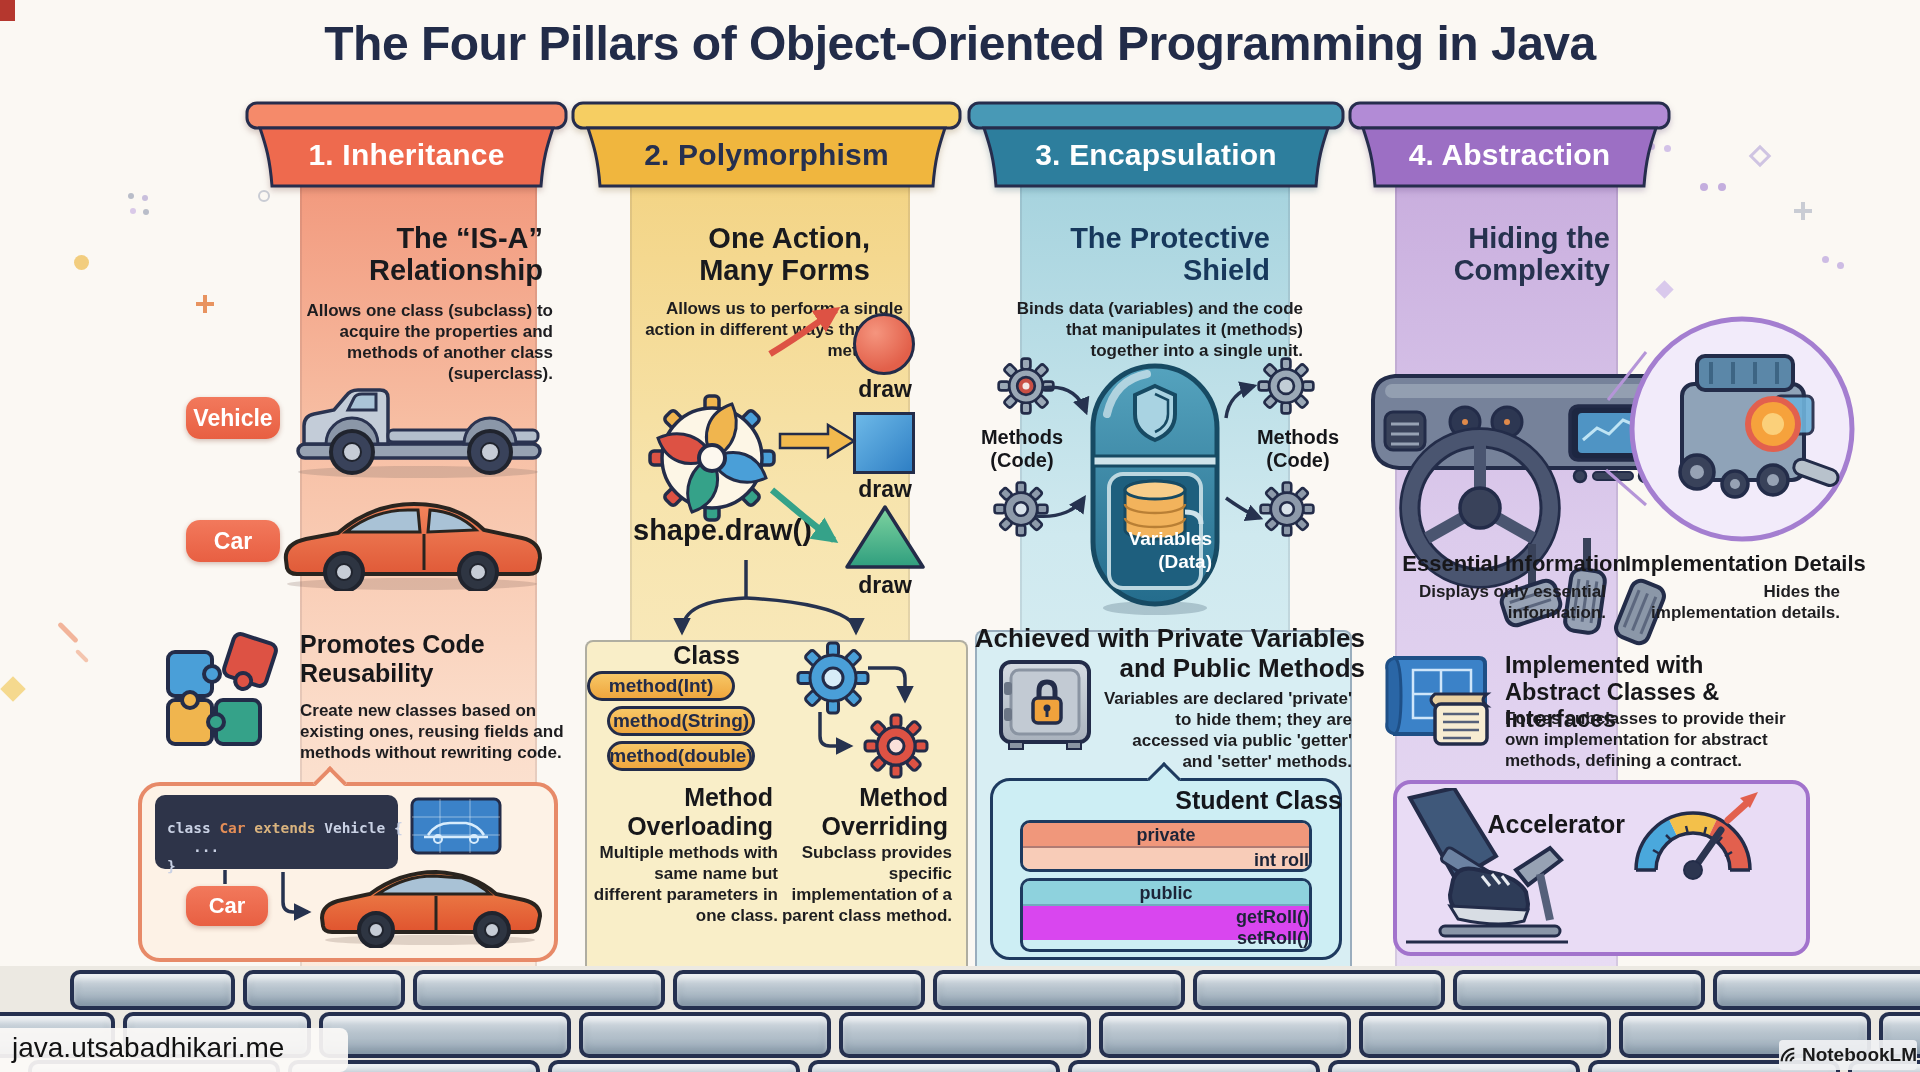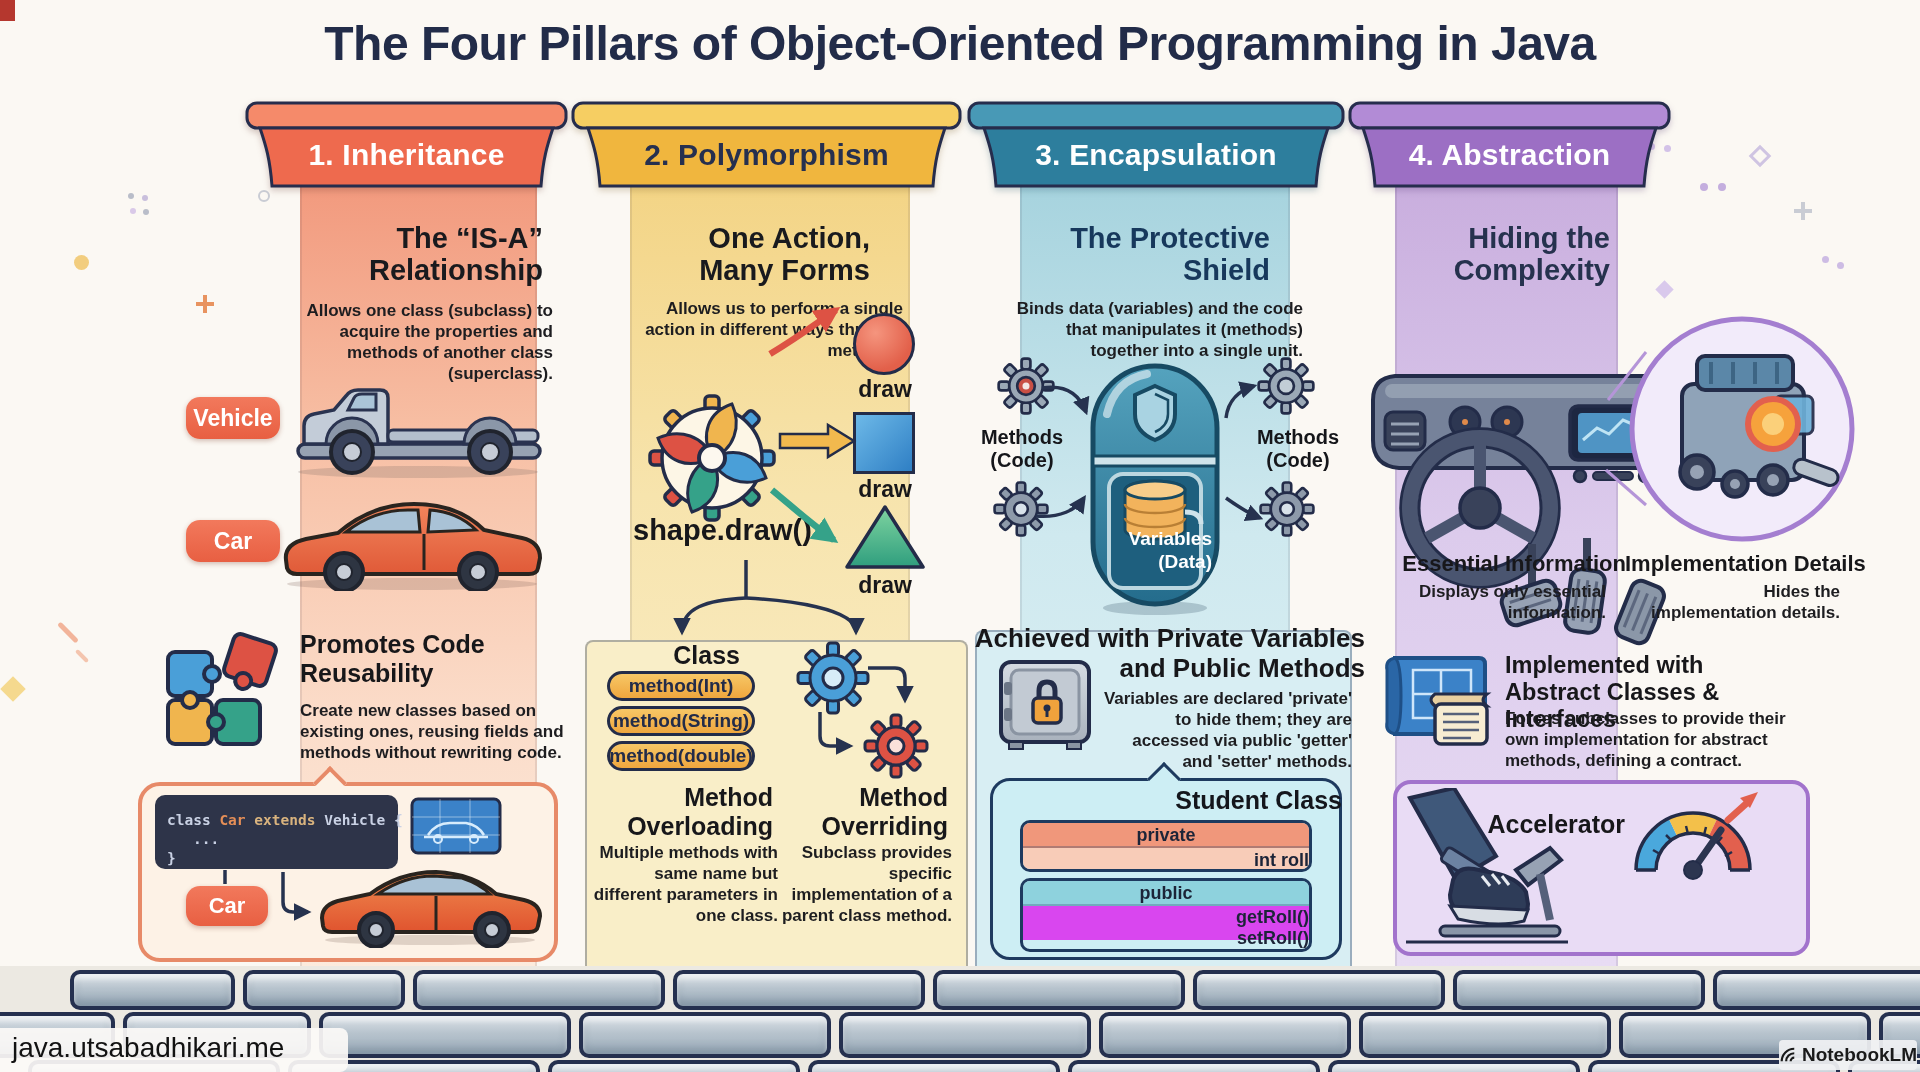--- a/index.html
+++ b/index.html
@@ -140,21 +140,21 @@
           <circle cx="58" cy="98" r="8"></circle>
         </g>
     </g>
   </svg>
   <div class="abs subh" style="left:300px;top:630px;width:250px">Promotes Code Reusability</div>
   <div class="abs coldesc" style="left:300px;top:700px;width:268px">Create new classes based on existing ones, reusing fields and methods without rewriting code.</div>
 
   <div class="notch" style="left:318px;top:771px;background:#fdf2e6;border-top:4px solid #e78a68;border-left:4px solid #e78a68;z-index:2"></div>
   <div class="abs" style="left:138px;top:782px;width:420px;height:180px;background:#fdf2e6;border:4px solid #e78a68;border-radius:22px;z-index:1"></div>
 
-  <div class="abs code" style="left:155px;top:795px;width:243px;height:74px;background:#2e3449;border-radius:10px;padding:16px 12px;z-index:3">
+  <div class="abs code" style="left:155px;top:795px;width:243px;height:74px;background:#2e3449;border-radius:10px;padding:24px 12px;z-index:3">
     <div><span style="color:#c9d1e4">class</span> <span style="color:#e58e57">Car</span> <span style="color:#d9b37e">extends</span> <span style="color:#c9d1e4">Vehicle</span> <span style="color:#c9d1e4">{</span></div>
     <div style="padding-left:26px;color:#c9d1e4">...</div>
     <div style="color:#c9d1e4">}</div>
   </div>
 
   <svg class="abs" style="left:410px;top:797px;z-index:3" width="92" height="58" viewBox="0 0 92 58">
     <rect x="2" y="2" width="88" height="54" rx="6" fill="#3b82c8" stroke="#232c49" stroke-width="3"></rect>
     <g stroke="rgba(255,255,255,.3)" stroke-width="1.5">
         <line x1="2" y1="20" x2="90" y2="20"></line>
         <line x1="2" y1="38" x2="90" y2="38"></line>
@@ -218,21 +218,21 @@
         <linearGradient id="trg" x1="0" y1="0" x2="0" y2="1">
           <stop offset="0" stop-color="#7fd4a0"></stop>
           <stop offset="1" stop-color="#2f9e7e"></stop>
         </linearGradient>
       </defs>
     <path d="M42 4 L80 64 L4 64 Z" fill="url(#trg)" stroke="#232c49" stroke-width="3.5" stroke-linejoin="round"></path>
   </svg>
   <div class="drawlbl" style="left:845px;top:572px;width:80px">draw</div>
 
   <div class="abs ctr subh" style="left:620px;top:641px;width:120px">Class</div>
-  <div class="pill" style="left:607px;top:671px;width:148px;height:30px">method(Int)</div>
+  <div class="pill" style="left:587px;top:671px;width:148px;height:30px">method(Int)</div>
   <div class="pill" style="left:607px;top:706px;width:148px;height:30px">method(String)</div>
   <div class="pill" style="left:607px;top:741px;width:148px;height:30px">method(double)</div>
   <div class="abs ctr subh" style="left:603px;top:783px;width:170px">Method Overloading</div>
   <div class="abs ctr coldesc" style="left:593px;top:842px;width:185px">Multiple methods with same name but different parameters in one class.</div>
 
   <svg class="abs" style="left:793px;top:638px" width="80" height="80" viewBox="0 0 80 80">
     <g stroke="#232c49" stroke-width="3" fill="#4a9fd8">
       <rect x="34.5" y="5" width="11" height="13" rx="3" transform="rotate(0 40 40)"></rect>
         <rect x="34.5" y="5" width="11" height="13" rx="3" transform="rotate(45 40 40)"></rect>
       <rect x="34.5" y="5" width="11" height="13" rx="3" transform="rotate(90 40 40)"></rect>

